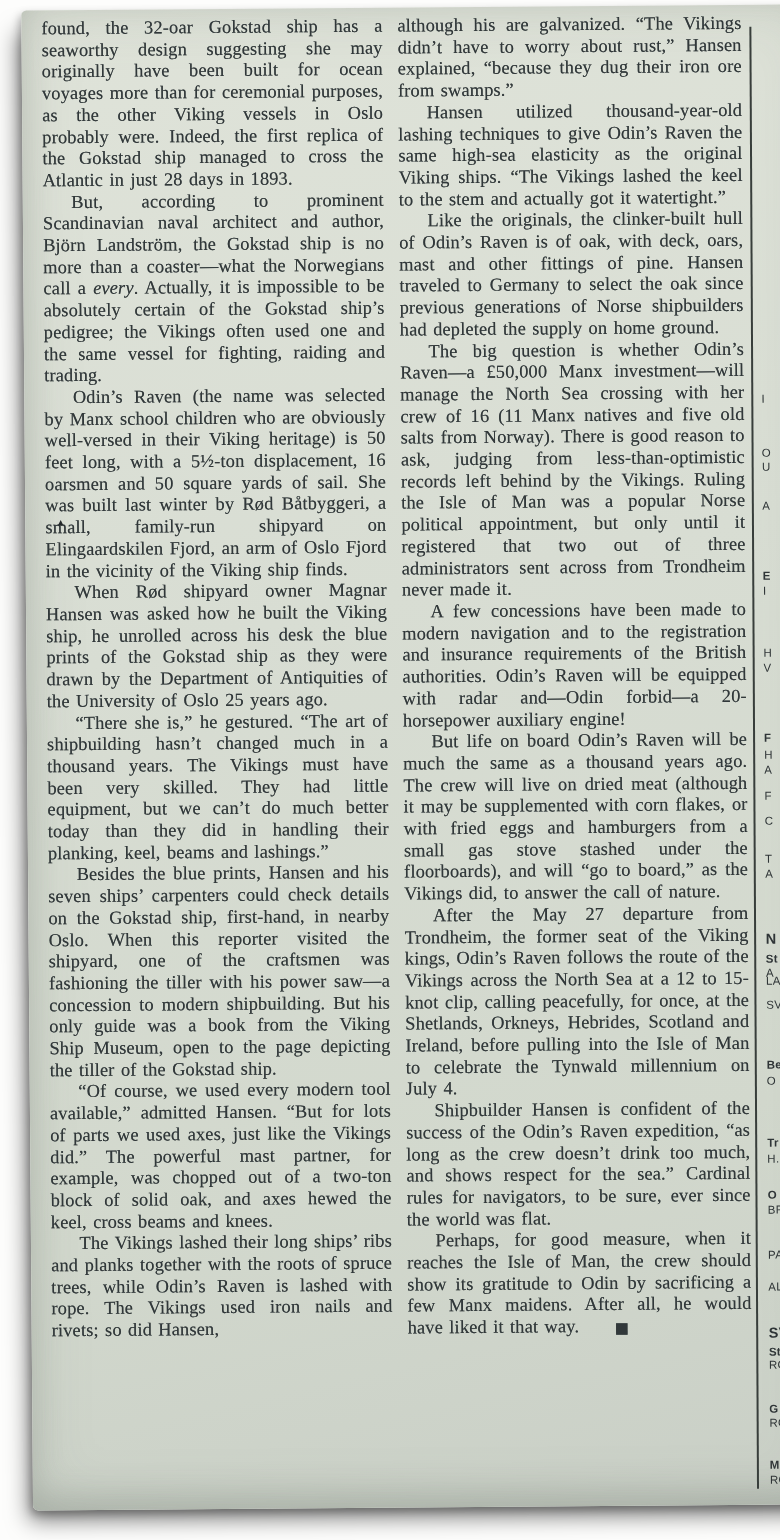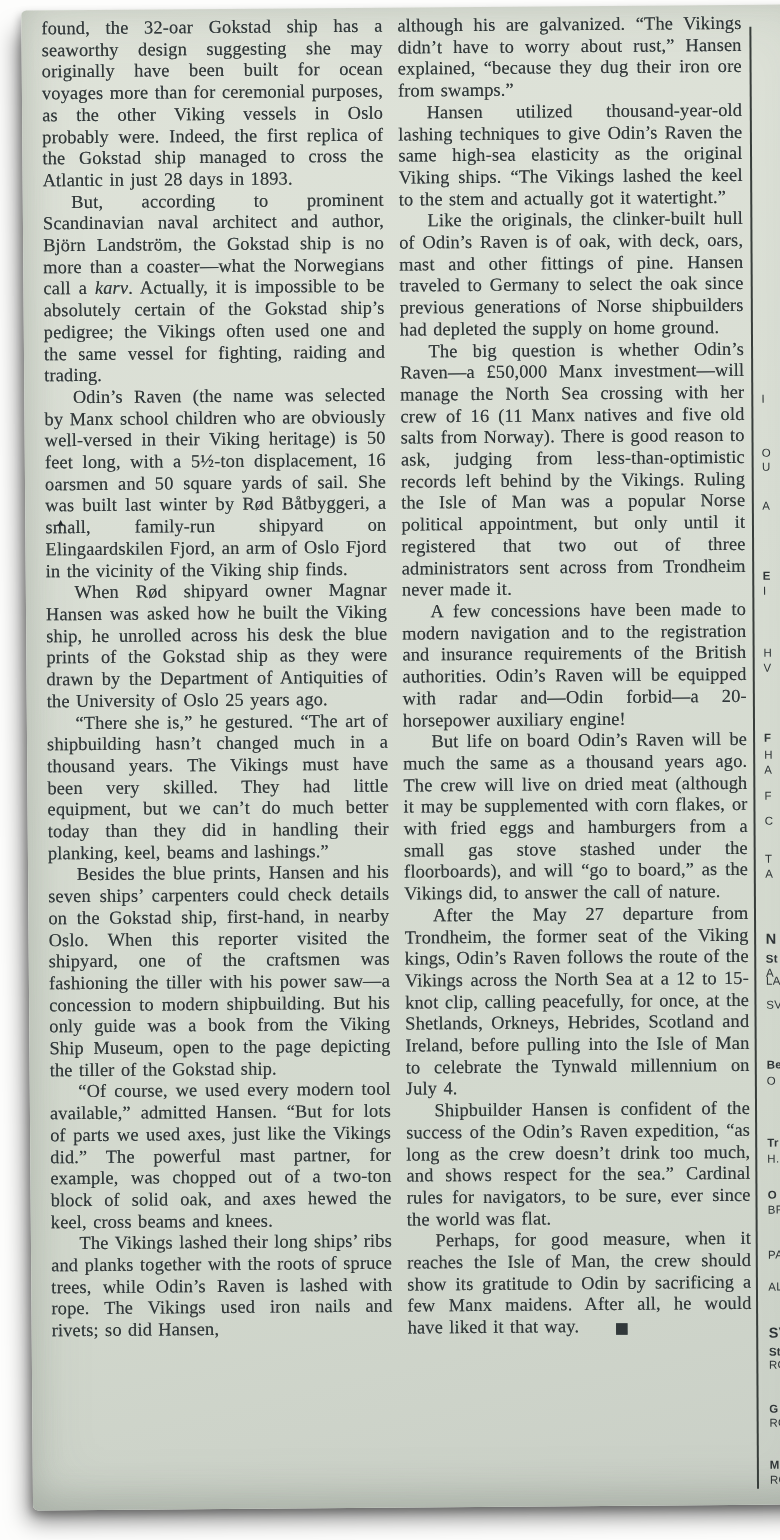--- a/index.html
+++ b/index.html
@@ -88,21 +88,21 @@
   }
 </style>
 </head>
 <body>
 
 <div class="scan-stage">
   <div class="page">
 
     <div class="col col-left">
         <p class="para"><span>found, the 32-oar Gokstad ship has a seaworthy design suggesting she may originally have been built for ocean voyages more than for ceremonial purposes, as the other Viking vessels in Oslo probably were. Indeed, the first replica of the Gokstad ship managed to cross the Atlantic in just 28 days in 1893.</span></p>
-        <p class="para indent"><span>But, according to prominent Scandinavian naval architect and author, Björn Landström, the Gokstad ship is no more than a coaster—what the Norwegians call a </span><i>karv</i><span>. Actually, it is impossible to be absolutely certain of the Gokstad ship’s pedigree; the Vikings often used one and the same vessel for fighting, raiding and trading.</span></p>
+        <p class="para indent"><span>But, according to prominent Scandinavian naval architect and author, Björn Landström, the Gokstad ship is no more than a coaster—what the Norwegians call a </span><i>every</i><span>. Actually, it is impossible to be absolutely certain of the Gokstad ship’s pedigree; the Vikings often used one and the same vessel for fighting, raiding and trading.</span></p>
         <p class="para indent"><span>Odin’s Raven (the name was selected by Manx school children who are obviously well-versed in their Viking heritage) is 50 feet long, with a 5½-ton displacement, 16 oarsmen and 50 square yards of sail. She was built last winter by Rød Båtbyggeri, a small, family-run shipyard on Elingaardskilen Fjord, an arm of Oslo Fjord in the vicinity of the Viking ship finds.</span></p>
         <p class="para indent"><span>When Rød shipyard owner Magnar Hansen was asked how he built the Viking ship, he unrolled across his desk the blue prints of the Gokstad ship as they were drawn by the Department of Antiquities of the University of Oslo 25 years ago.</span></p>
         <p class="para indent"><span>“There she is,” he gestured. “The art of shipbuilding hasn’t changed much in a thousand years. The Vikings must have been very skilled. They had little equipment, but we can’t do much better today than they did in handling their planking, keel, beams and lashings.”</span></p>
         <p class="para indent"><span>Besides the blue prints, Hansen and his seven ships’ carpenters could check details on the Gokstad ship, first-hand, in nearby Oslo. When this reporter visited the shipyard, one of the craftsmen was fashioning the tiller with his power saw—a concession to modern shipbuilding. But his only guide was a book from the Viking Ship Museum, open to the page depicting the tiller of the Gokstad ship.</span></p>
         <p class="para indent"><span>“Of course, we used every modern tool available,” admitted Hansen. “But for lots of parts we used axes, just like the Vikings did.” The powerful mast partner, for example, was chopped out of a two-ton block of solid oak, and axes hewed the keel, cross beams and knees.</span></p>
         <p class="para indent"><span>The Vikings lashed their long ships’ ribs and planks together with the roots of spruce trees, while Odin’s Raven is lashed with rope. The Vikings used iron nails and rivets; so did Hansen,</span></p>
       </div>
     <div class="col col-right">
         <p class="para"><span>although his are galvanized. “The Vikings didn’t have to worry about rust,” Hansen explained, “because they dug their iron ore from swamps.”</span></p>
         <p class="para indent"><span>Hansen utilized thousand-year-old lashing techniques to give Odin’s Raven the same high-sea elasticity as the original Viking ships. “The Vikings lashed the keel to the stem and actually got it watertight.”</span></p>

